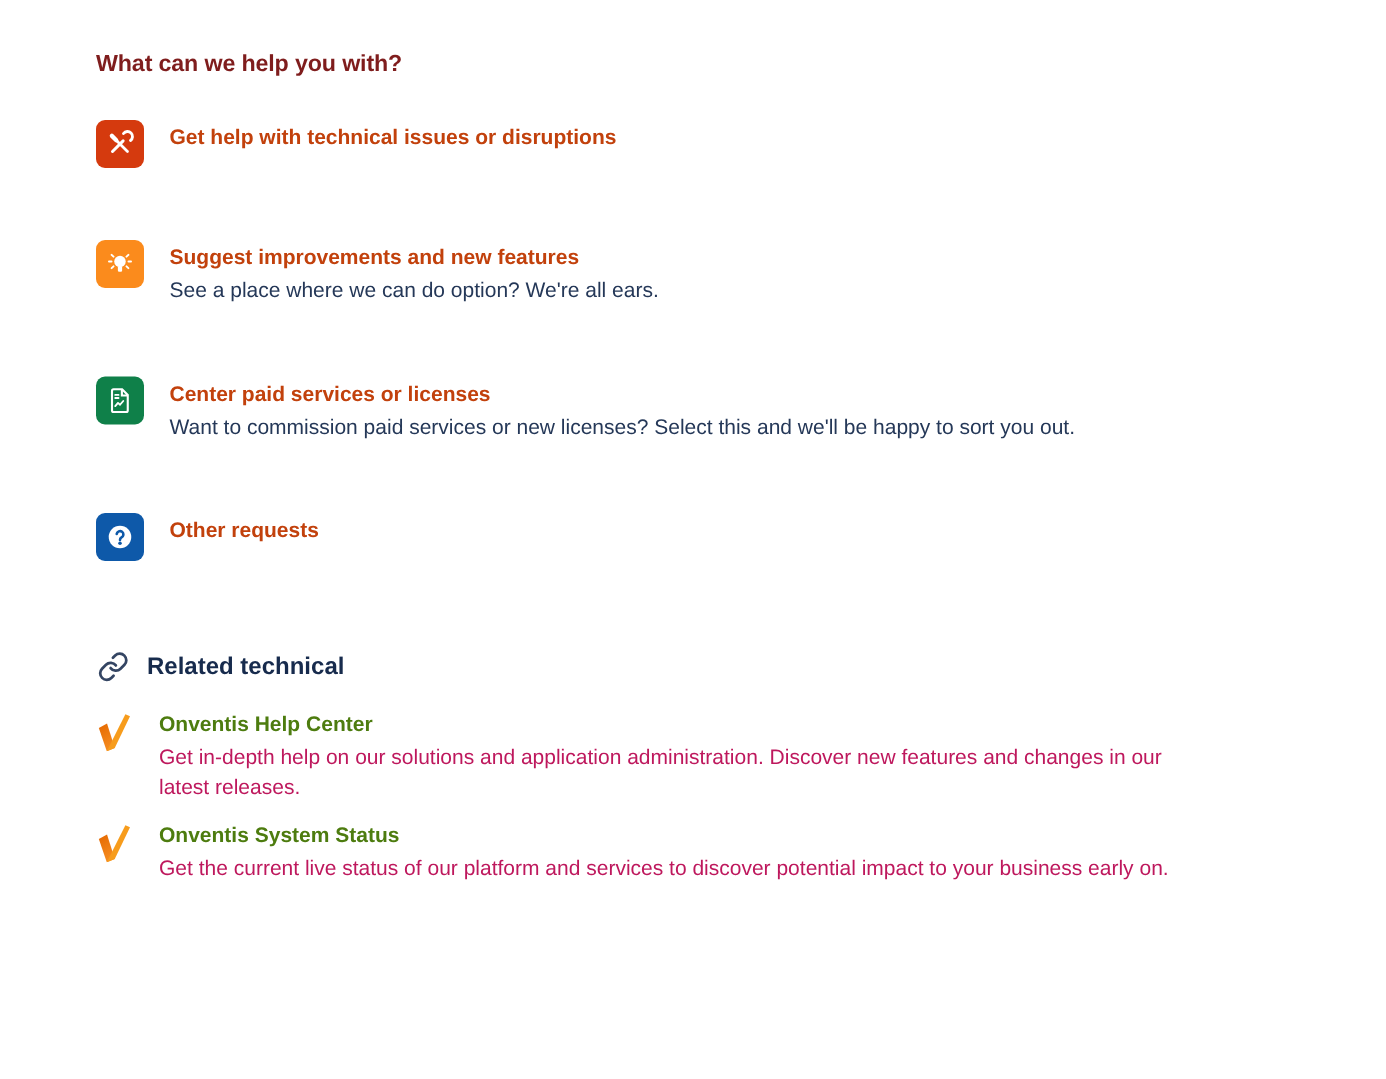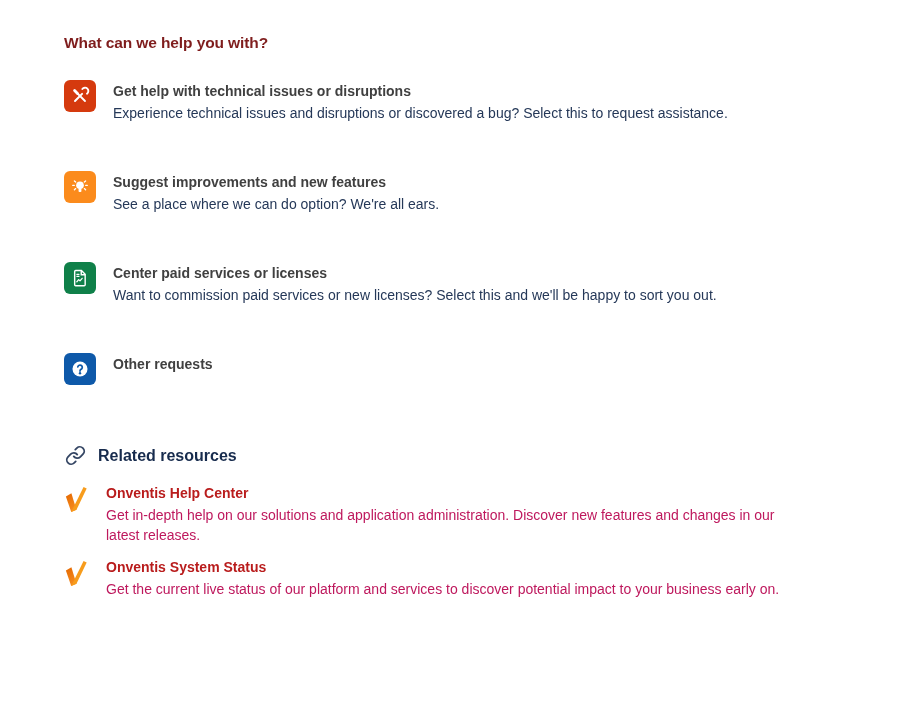--- a/index.html
+++ b/index.html
@@ -31,21 +31,21 @@
   .icon-tile {
     width: 32px; height: 32px;
     border-radius: 6px;
     display: flex; align-items: center; justify-content: center;
     flex: 0 0 32px;
   }
   .request-text { display: flex; flex-direction: column; padding-top: 1px; }
   .request-title {
     font-size: 14px;
     font-weight: 700;
-    color: #404040;
+    color: #c2410c;
     line-height: 20px;
   }
   .request-desc {
     font-size: 14px;
     color: #253858;
     line-height: 20px;
     margin-top: 2px;
   }
 
   
@@ -72,21 +72,21 @@
   .resource-logo {
     width: 25px;
     flex: 0 0 25px;
     display: flex; justify-content: center;
     padding-top: 4px;
   }
   .resource-text { display: flex; flex-direction: column; }
   .resource-title {
     font-size: 14px;
     font-weight: 700;
-    color: #b91c1c;
+    color: #4d7c0f;
     line-height: 20px;
   }
   .resource-desc {
     font-size: 14px;
     color: #be185d;
     line-height: 20px;
     margin-top: 2px;
     max-width: 690px;
   }
 </style>
@@ -114,21 +114,20 @@
           <g fill="none" stroke="#fff" stroke-linecap="round">
             <path d="M5.5 5.5l3.5 3.5" stroke-width="3.4"></path>
             <path d="M9 9l9 9" stroke-width="2.2"></path>
             <path d="M6 18L14.5 9.5" stroke-width="2.4"></path>
             <path d="M14.8 3.6a4 4 0 1 1 5.6 5.6" stroke-width="2.3"></path>
           </g>
         </svg>
       </span>
       <span class="request-text">
         <span class="request-title">Get help with technical issues or disruptions</span>
-        <span class="request-desc">Experience technical issues and disruptions or discovered a bug? Select this to request assistance.</span>
       </span>
     </a>
 
     <a class="request-item">
       <span class="icon-tile" style="background-color: rgb(251, 139, 28);">
         <svg viewBox="0 0 24 24" width="20" height="20">
           <g stroke="#fff" stroke-width="1.6" stroke-linecap="round">
             <line x1="3.2" y1="10" x2="5.2" y2="10"></line>
             <line x1="18.8" y1="10" x2="20.8" y2="10"></line>
             <line x1="5.3" y1="4.7" x2="6.8" y2="6.1"></line>
@@ -178,21 +177,21 @@
 
   <div class="related">
 
     <div class="related-heading">
       <span class="link-icon-wrap">
         <svg viewBox="0 0 24 24" width="21" height="21" fill="none" stroke="#344563" stroke-width="2.1" stroke-linecap="round" stroke-linejoin="round">
           <path d="M10 13a5 5 0 0 0 7.54.54l3-3a5 5 0 0 0-7.07-7.07l-1.72 1.71"></path>
           <path d="M14 11a5 5 0 0 0-7.54-.54l-3 3a5 5 0 0 0 7.07 7.07l1.71-1.71"></path>
         </svg>
       </span>
-      <span class="heading-text">Related resources</span>
+      <span class="heading-text">Related technical</span>
     </div>
 
     <a class="resource-item">
       <span class="resource-logo">
         <svg viewBox="0 0 26 28" width="23" height="25">
           <polygon points="1,10.5 7.2,7 13,25.5 7,28" fill="url(#ovGrad)"></polygon>
           <polygon points="7,28 13,25.5 24.5,1.5 21,0" fill="#f79c1c"></polygon>
         </svg>
       </span>
       <span class="resource-text">

